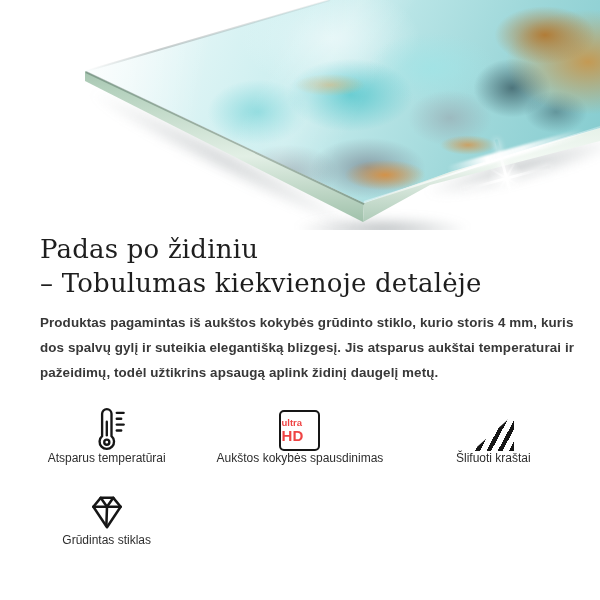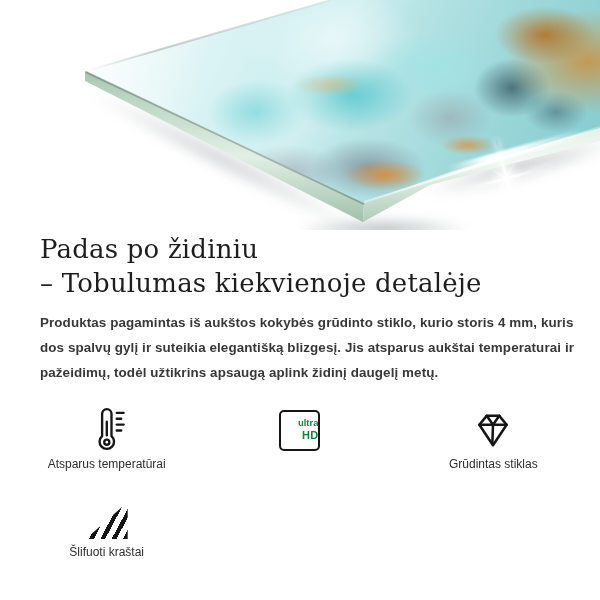--- a/index.html
+++ b/index.html
@@ -95,30 +95,30 @@
     color:#383838; letter-spacing:.1px; white-space:pre; overflow:hidden;
   }
 
   
   .features {
     margin:20px 10px 0 10px;
     display:grid; grid-template-columns:repeat(3,1fr); row-gap:22px;
   }
   .feature { display:flex; flex-direction:column; align-items:center; }
   .icon-box { height:46px; display:flex; align-items:flex-end; justify-content:center; }
-  .feature .label { margin-top:6px; font-size:12px; color:#2e2e2e;text-align:right; }
+  .feature .label { font-size:12px; color:#2e2e2e;text-align:right; }
   .icon-stroke { stroke:#161616; fill:none; stroke-width:2.4; stroke-linecap:round; stroke-linejoin:round; }
 
   .uhd-box {
     width:41px; height:41px; border:2.6px solid #161616; border-radius:5px;
-    display:flex; flex-direction:column; align-items:flex-end; justify-content:center;
-    color:#15803d; font-weight:700;
+    display:flex; flex-direction:column; align-items:flex-start; justify-content:center;
+    color:#ef4444; font-weight:700;
   }
   .uhd-box .uhd-top { font-size:9.5px; line-height:10px; }
-  .uhd-box .uhd-bottom { font-size:11px; line-height:15px; font-weight:700; letter-spacing:.3px; }
+  .uhd-box .uhd-bottom { font-size:15px; line-height:15px; font-weight:700; letter-spacing:.3px; }
 
   .stripes {
     width:42px; height:37px;
     background:repeating-linear-gradient(118deg, #161616 0 4.2px, rgba(0,0,0,0) 4.2px 10px);
     clip-path:polygon(0 100%, 100% 0, 100% 100%);
   }
 </style>
 </head>
 <body>
 
@@ -169,37 +169,38 @@
       <div class="label">Atsparus temperatūrai</div>
     </div>
 
     <div class="feature">
       <div class="icon-box">
         <div class="uhd-box">
           <span class="uhd-top">ultra</span>
           <span class="uhd-bottom">HD</span>
         </div>
       </div>
-    </div>
-
+      <div class="label">Aukštos kokybės spausdinimas</div>
+    </div>
+
+
+    <div class="feature">
+      <div class="icon-box">
+        <div class="stripes"></div>
+      </div>
+      <div class="label">Šlifuoti kraštai</div>
+    </div>
 
     <div class="feature">
       <div class="icon-box">
         <svg width="42" height="42" viewBox="0 0 40 40">
           <path class="icon-stroke" stroke-width="2.2" d="M7 15 L14 6.5 H26 L33 15 L20 34.5 Z"></path>
           <path class="icon-stroke" stroke-width="1.9" d="M7 15 H33"></path>
           <path class="icon-stroke" stroke-width="1.9" d="M14 6.5 L20 15 L26 6.5"></path>
           <path class="icon-stroke" stroke-width="1.9" d="M20 15 L19.4 33"></path>
         </svg>
       </div>
       <div class="label">Grūdintas stiklas</div>
     </div>
 
-    <div class="feature">
-      <div class="icon-box">
-        <div class="stripes"></div>
-      </div>
-      <div class="label">Šlifuoti kraštai</div>
-    </div>
-
 
   </div>
 </div>
 
 </body></html>

